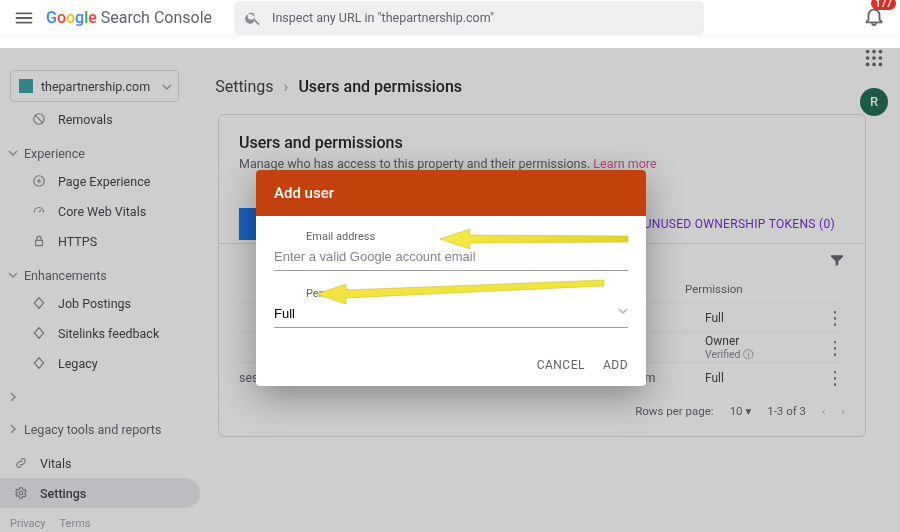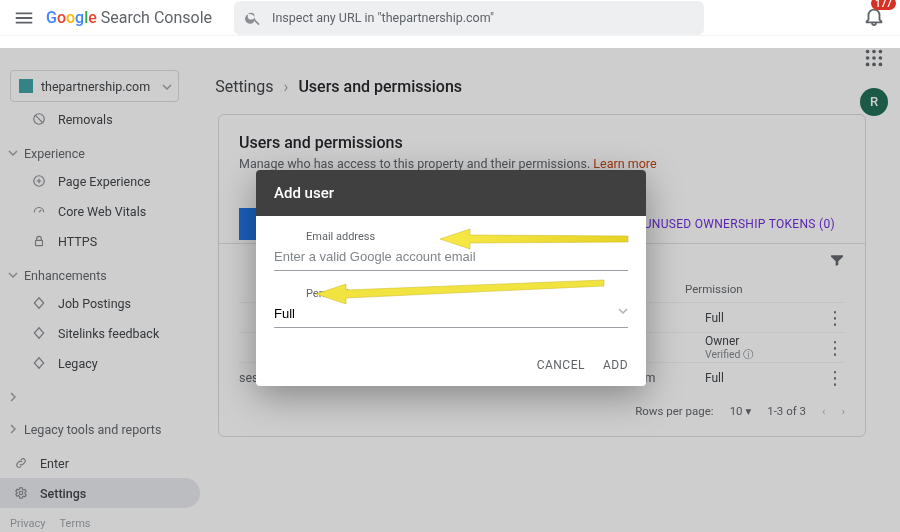--- a/index.html
+++ b/index.html
@@ -40,21 +40,21 @@
   .side-row.section .chev { width:10px; height:10px; margin-right:6px; margin-left:-4px; opacity:.6; }
   .side-row.indent { padding-left:30px; }
   .side-row.active { background:#e8eaed; border-radius:0 16px 16px 0; font-weight:500; }
   .side-row.bottom { margin-top:14px; }
   .spacer { height:6px; }
 
   
   .card { border:1px solid #dadce0; border-radius:6px; padding:18px 20px 18px 20px; background:#fff; position:relative; }
   .card h3 { margin:0 0 4px 0; font-size:16px; font-weight:500; color:#202124; }
   .card .sub { font-size:12.5px; color:#5f6368; }
-  .card .sub a { color:#c2410c; text-decoration:none; }
+  .card .sub a { color:#ec4899; text-decoration:none; }
   .tabs-row { display:flex; align-items:center; margin-top:34px; border-bottom:1px solid #e0e0e0; margin-left:-20px; margin-right:-20px; padding:0 20px; }
   .tab-blank { width:74px; height:32px; background:#1a73e8; margin-right:24px; }
   .tab { font-size:12px; letter-spacing:.3px; color:#6d28d9; padding:0 10px; height:38px; display:flex; align-items:center; }
   .spacer-flex { flex:1; }
   .filter-row { display:flex; justify-content:flex-end; padding:8px 0 4px 0; }
 
   .table-head { display:flex; font-size:11.5px; color:#5f6368; padding:6px 0; }
   .col-perm { margin-left:auto; width:130px; }
   .col-dots { width:30px; }
   .tr { display:flex; align-items:center; height:30px; font-size:12.5px; border-top:1px solid #f1f3f4; }
@@ -62,21 +62,21 @@
   .tr .perm { flex:0 0 120px; font-size:12px; }
   .tr .perm .sub2 { display:block; font-size:10.5px; color:#80868b; }
   .tr .dots { width:20px; text-align:center; color:#5f6368; font-size:18px; cursor:pointer; }
   .tr .name { flex:1; color:#5f6368; }
   .t-footer { display:flex; justify-content:flex-end; align-items:center; gap:16px; font-size:11.5px; color:#5f6368; padding-top:12px; }
   .t-footer .pg-btn { cursor:pointer; opacity:.5; }
 
   
   .scrim { position:absolute; inset:48px 0 0 0; background:rgba(32,33,36,.22); }
   .modal { position:absolute; left:256px; top:170px; width:390px; background:#fff; border-radius:4px; box-shadow:0 10px 36px rgba(0,0,0,.35); overflow:hidden; }
-  .modal .mhead { background:#404040; color:#fff; padding:14px 18px; font-size:15px; font-weight:500; }
+  .modal .mhead { background:#c2410c; color:#fff; padding:14px 18px; font-size:15px; font-weight:500; }
   .modal .mbody { padding:14px 18px 6px 18px; }
   .fld-label { font-size:11px; color:#5f6368;padding-left:32px; }
   .fld-input, .fld-select { width:100%; border:none; border-bottom:1px solid #9aa0a6; background:transparent; font-size:13px; padding:6px 0 6px 0; margin-bottom:16px; outline:none; }
   .fld-input::placeholder { color:#80868b; }
   .fld-select-wrap { position:relative; }
   .fld-select-wrap svg { position:absolute; right:0; top:6px; width:10px; height:10px; opacity:.5; }
   .mactions { display:flex; justify-content:flex-end; gap:18px; padding:8px 18px 14px 18px; font-size:12px; letter-spacing:.5px; color:#5f6368; }
   .mactions span { cursor:pointer; }
 
   
@@ -247,21 +247,21 @@
         </svg>
       <span>Legacy tools and reports</span>
     </div>
     <div class="spacer"></div>
     <div class="side-row" style="padding-left:12px">
       <span class="ic">
           <svg viewBox="0 0 24 24" width="14" height="14" fill="none" stroke="#5f6368" stroke-width="2">
             <path d="M10 14a4 4 0 0 0 5.6 0l3-3a4 4 0 0 0-5.6-5.6l-1 1M14 10a4 4 0 0 0-5.6 0l-3 3a4 4 0 0 0 5.6 5.6l1-1"></path>
           </svg>
         </span>
-      <span>Enter</span>
+      <span>Vitals</span>
     </div>
     <div class="side-row active" style="padding-left:12px">
       <span class="ic">
           <svg viewBox="0 0 24 24" width="14" height="14" fill="none" stroke="#5f6368" stroke-width="2">
             <circle cx="12" cy="12" r="3"></circle>
             <path d="M19 12a7 7 0 0 0-.1-1l2-1.6-2-3.4-2.4 1a7 7 0 0 0-1.7-1L14 3h-4l-.8 2.5a7 7 0 0 0-1.7 1l-2.4-1-2 3.4 2 1.6a7 7 0 0 0 0 2l-2 1.6 2 3.4 2.4-1a7 7 0 0 0 1.7 1L10 21h4l.8-2.5a7 7 0 0 0 1.7-1l2.4 1 2-3.4-2-1.6a7 7 0 0 0 .1-1z"></path>
           </svg>
         </span>
       <span>Settings</span>
     </div>

